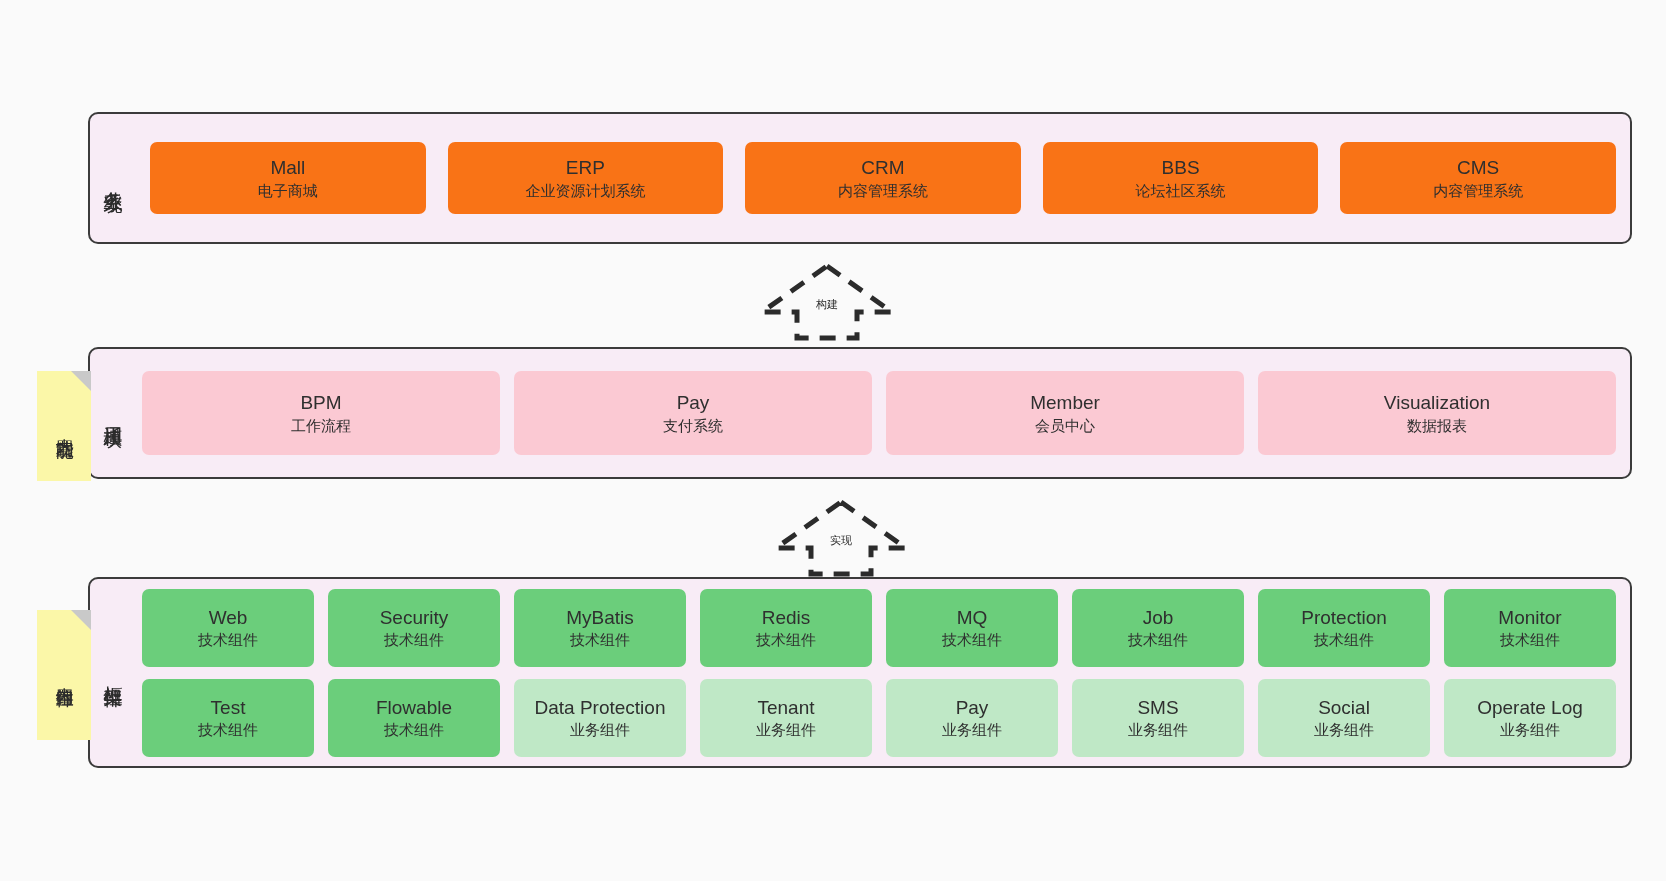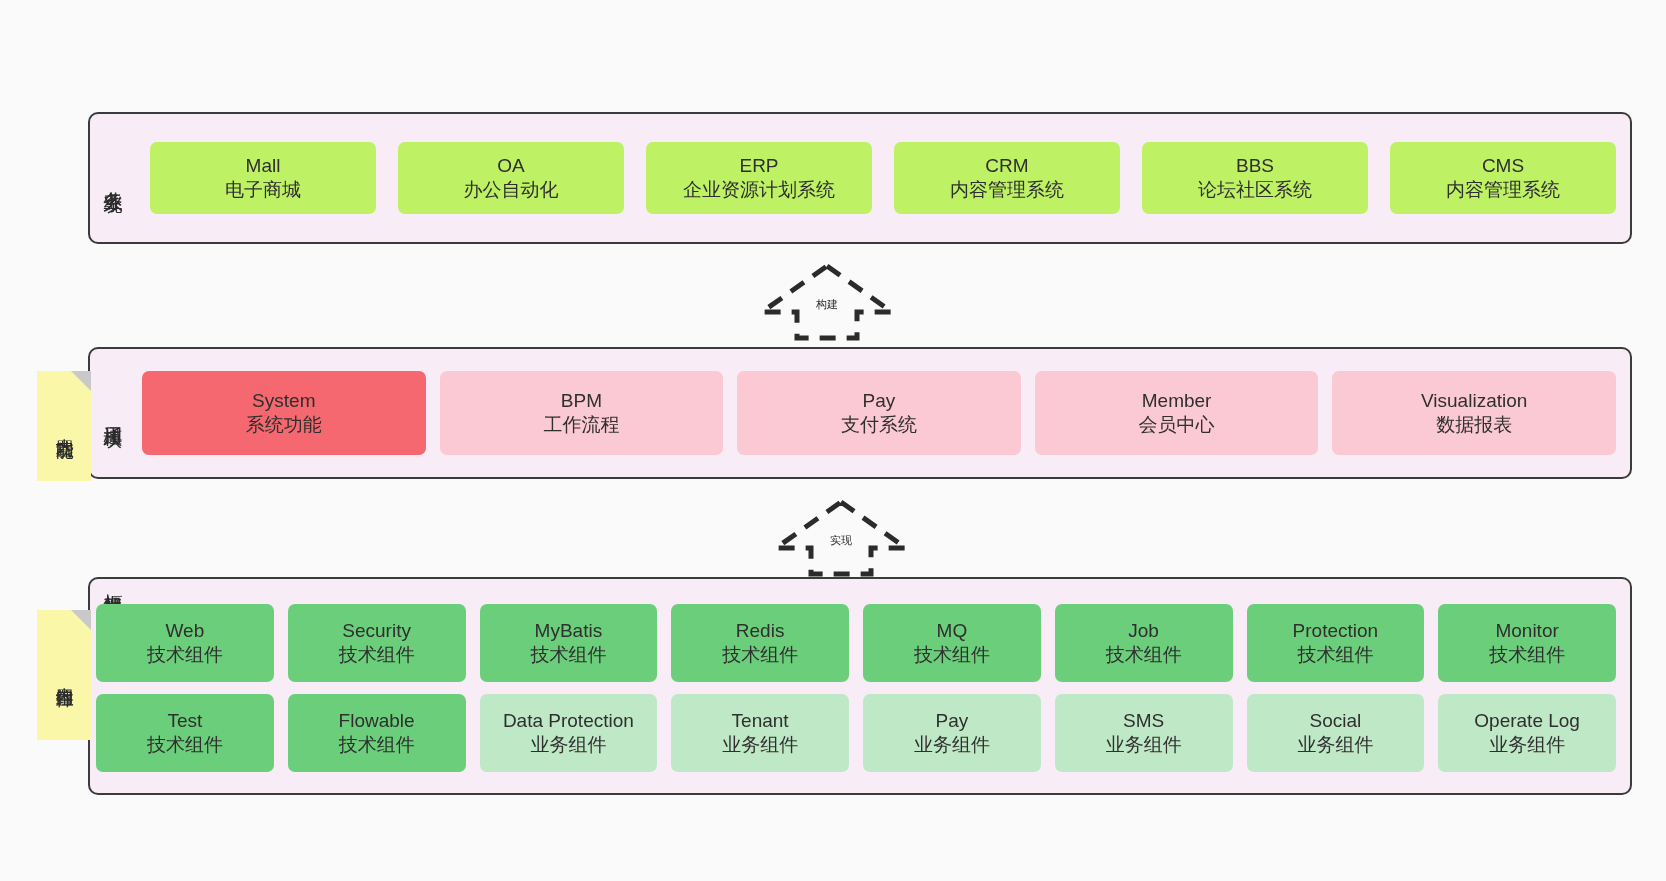--- a/index.html
+++ b/index.html
@@ -70,36 +70,36 @@
     align-items: center;
     justify-content: center;
     text-align: center;
     font-size: 19px;
     line-height: 1.28;
     color: #2f2f2f;
     padding: 4px 6px;
     user-select: none;
   }
   .card .c-title { font-size: 19px; }
-  .card .c-sub   { font-size: 19px; }
-
-  .card.blue        { background: #bef264; margin-left: 8px; }
+  .card .c-sub   { font-size: 15px; }
+
+  .card.blue        { background: #f97316; margin-left: 8px; }
   .card.red         { background: #f5686f; }
   .card.pink        { background: #fbc9d3; }
   .card.green       { background: #6bce7b; }
   .card.lightgreen  { background: #bfe8c6; }
 
   
   #layer-business  { left: 88px;  top: 112px; width: 1544px; height: 132px; }
   #layer-business  .card { height: 72px; }
 
   #layer-modules   { left: 88px;  top: 347px; width: 1544px; height: 132px; }
   #layer-modules   .card { height: 84px; }
 
-  #layer-framework { left: 88px;  top: 577px; width: 1544px; height: 218px; flex-direction: column; }
+  #layer-framework { left: 88px;  top: 577px; width: 1544px; height: 191px; }
   #layer-framework .card { height: 78px; }
 
   
   .sticky {
     position: absolute;
     box-sizing: border-box;
     width: 54px;
     background: #fbf7a8;
     display: flex;
     align-items: center;
@@ -151,24 +151,20 @@
 <body>
 
 <div class="layer" id="layer-business">
   <div class="layer-label">业务系统</div>
   <div class="layer-body">
       <div class="card blue">
         <div class="c-title">Mall</div>
         <div class="c-sub">电子商城</div>
       </div>
       <div class="card blue">
-        <div class="c-title">OA</div>
-        <div class="c-sub">办公自动化</div>
-      </div>
-      <div class="card blue">
         <div class="c-title">ERP</div>
         <div class="c-sub">企业资源计划系统</div>
       </div>
       <div class="card blue">
         <div class="c-title">CRM</div>
         <div class="c-sub">内容管理系统</div>
       </div>
       <div class="card blue">
         <div class="c-title">BBS</div>
         <div class="c-sub">论坛社区系统</div>
@@ -184,24 +180,20 @@
   <svg width="138" height="80" viewBox="0 0 138 80" aria-hidden="true">
     <path d="M69 4 L134 50 L99 50 L99 76 L39 76 L39 50 L4 50 Z" fill="none" stroke="#2b2b2b" stroke-width="5" stroke-dasharray="16 11" stroke-linecap="butt"></path>
   </svg>
   <span class="arrow-label">构建</span>
 </div>
 
 <div class="sticky" id="sticky-modules">内置功能</div>
 <div class="layer" id="layer-modules">
   <div class="layer-label">通用模块</div>
   <div class="layer-body">
-      <div class="card red">
-        <div class="c-title">System</div>
-        <div class="c-sub">系统功能</div>
-      </div>
       <div class="card pink">
         <div class="c-title">BPM</div>
         <div class="c-sub">工作流程</div>
       </div>
       <div class="card pink">
         <div class="c-title">Pay</div>
         <div class="c-sub">支付系统</div>
       </div>
       <div class="card pink">
         <div class="c-title">Member</div>

